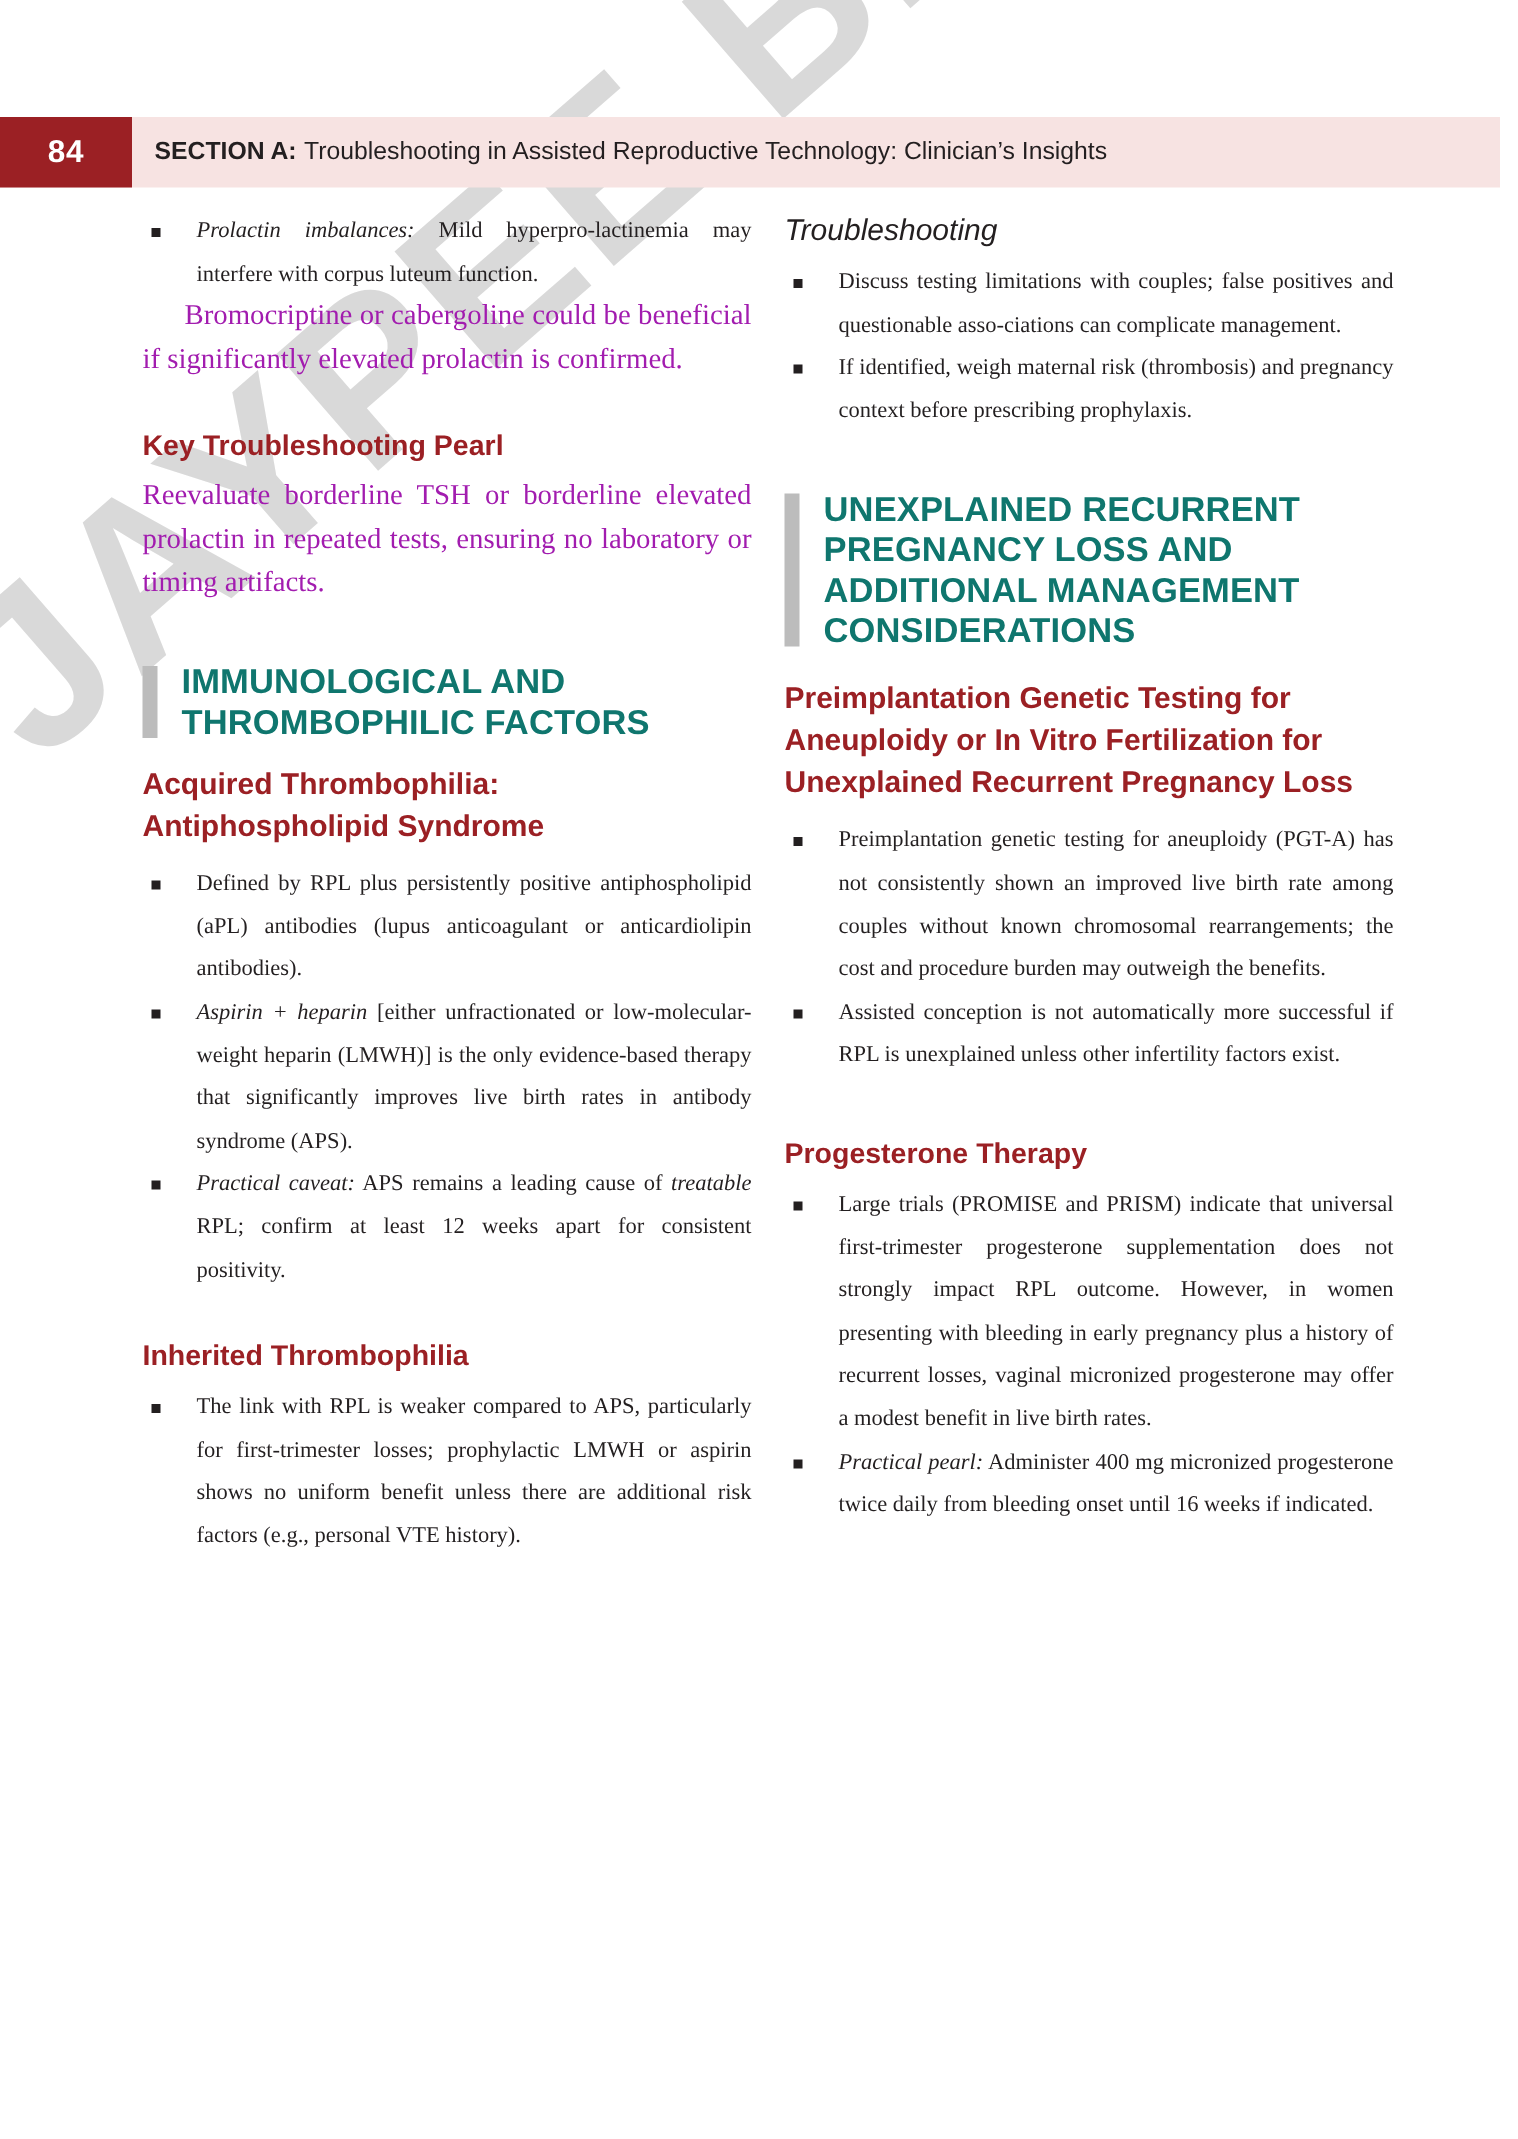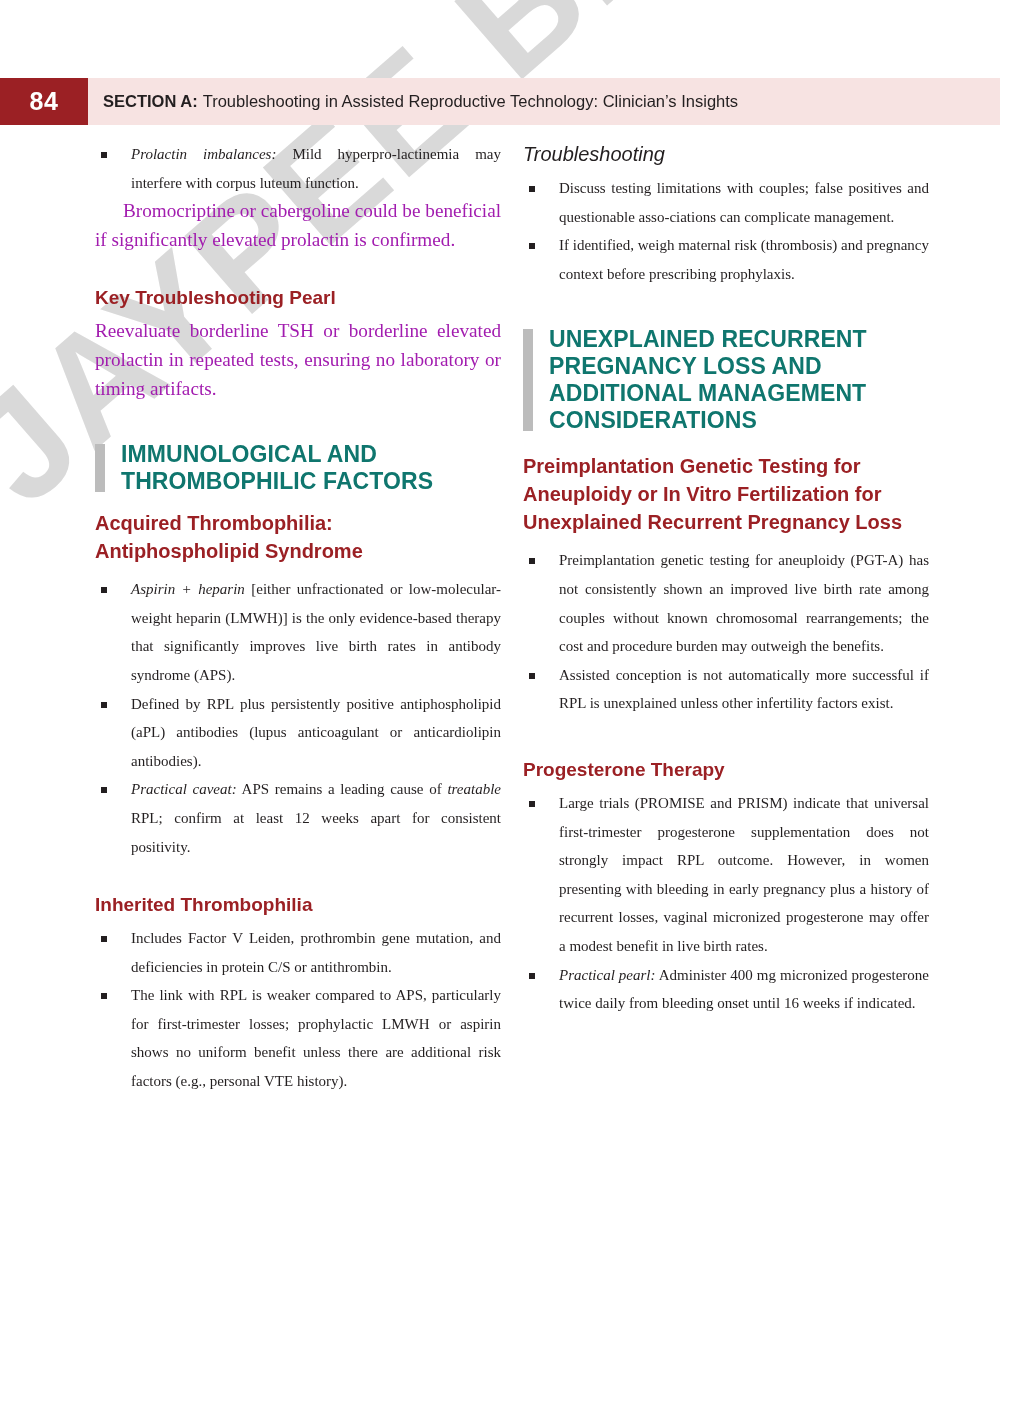--- a/index.html
+++ b/index.html
@@ -56,21 +56,21 @@
   .header-folio {
     position: absolute;
     left: 0;
     top: 0;
     width: 88px;
     height: 47px;
     background: #9b2024;
     color: #ffffff;
     font-family: "Liberation Sans", sans-serif;
     font-weight: 700;
-    font-size: 25px;
+    font-size: 21px;
     display: flex;
     align-items: center;
     justify-content: center;
     letter-spacing: 0.5px;
   }
   .header-text {
     position: absolute;
     left: 103px;
     top: 0;
     height: 47px;
@@ -228,31 +228,30 @@
       <p class="para flush">Reevaluate borderline TSH or borderline elevated prolactin in repeated tests, ensuring no laboratory or timing artifacts.</p>
 
       <div class="sp-38"></div>
       <h2 class="h-section">IMMUNOLOGICAL AND THROMBOPHILIC FACTORS</h2>
 
       <div class="sp-14"></div>
       <h3 class="h-sub">Acquired Thrombophilia: Antiphospholipid Syndrome</h3>
 
       <div class="sp-10"></div>
       <ul class="bullets">
+        <li><span>Defined by RPL plus persistently positive antiphospholipid (aPL) antibodies (lupus anticoagulant or anticardiolipin antibodies).</span></li>
         <li><i>Aspirin + heparin</i><span> [either unfractionated or low-molecular-weight heparin (LMWH)] is the only evidence-based therapy that significantly improves live birth rates in antibody syndrome (APS).</span></li>
-        <li><span>Defined by RPL plus persistently positive antiphospholipid (aPL) antibodies (lupus anticoagulant or anticardiolipin antibodies).</span></li>
         <li><i>Practical caveat:</i><span> APS remains a leading cause of </span><i>treatable</i><span> RPL; confirm at least 12 weeks apart for consistent positivity.</span></li>
       </ul>
 
       <div class="sp-30"></div>
       <h3 class="h-minor">Inherited Thrombophilia</h3>
 
       <div class="sp-6"></div>
       <ul class="bullets">
-        <li>Includes Factor V Leiden, prothrombin gene mutation, and deficiencies in protein C/S or antithrombin.</li>
         <li>The link with RPL is weaker compared to APS, particularly for first-trimester losses; prophylactic LMWH or aspirin shows no uniform benefit unless there are additional risk factors (e.g., personal VTE history).</li>
       </ul>
 
     </div>
 
     <div class="col col-right">
 
       <h3 class="h-italic">Troubleshooting</h3>
       <div class="sp-6"></div>
       <ul class="bullets">

